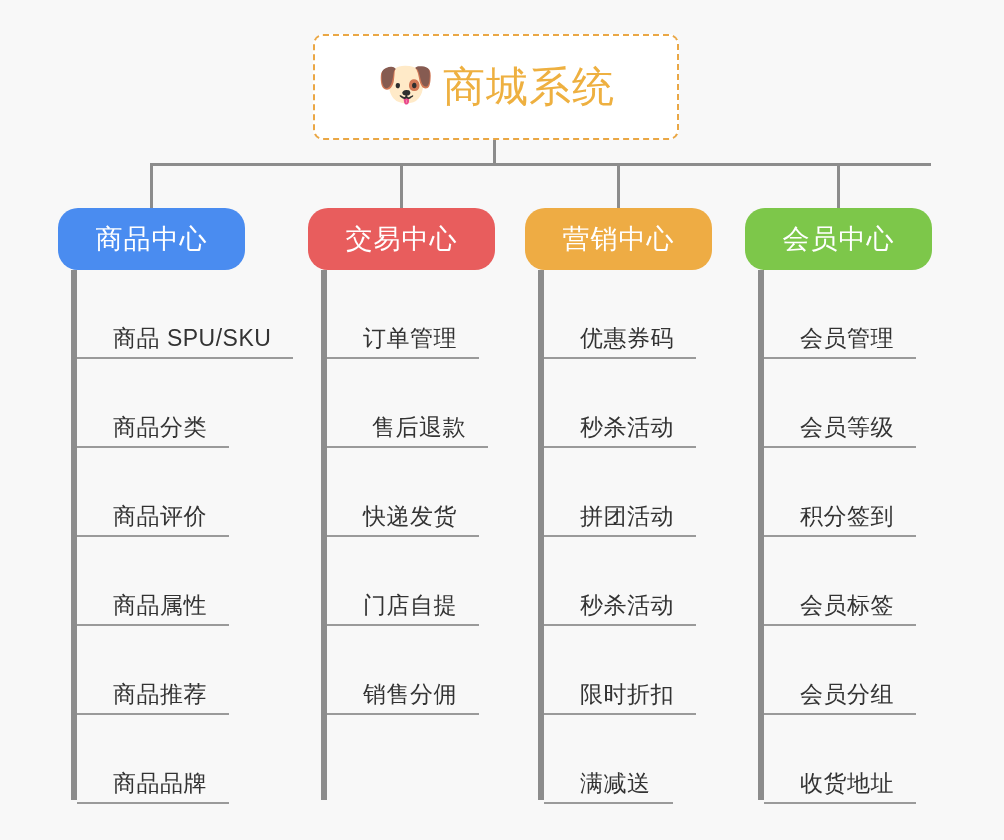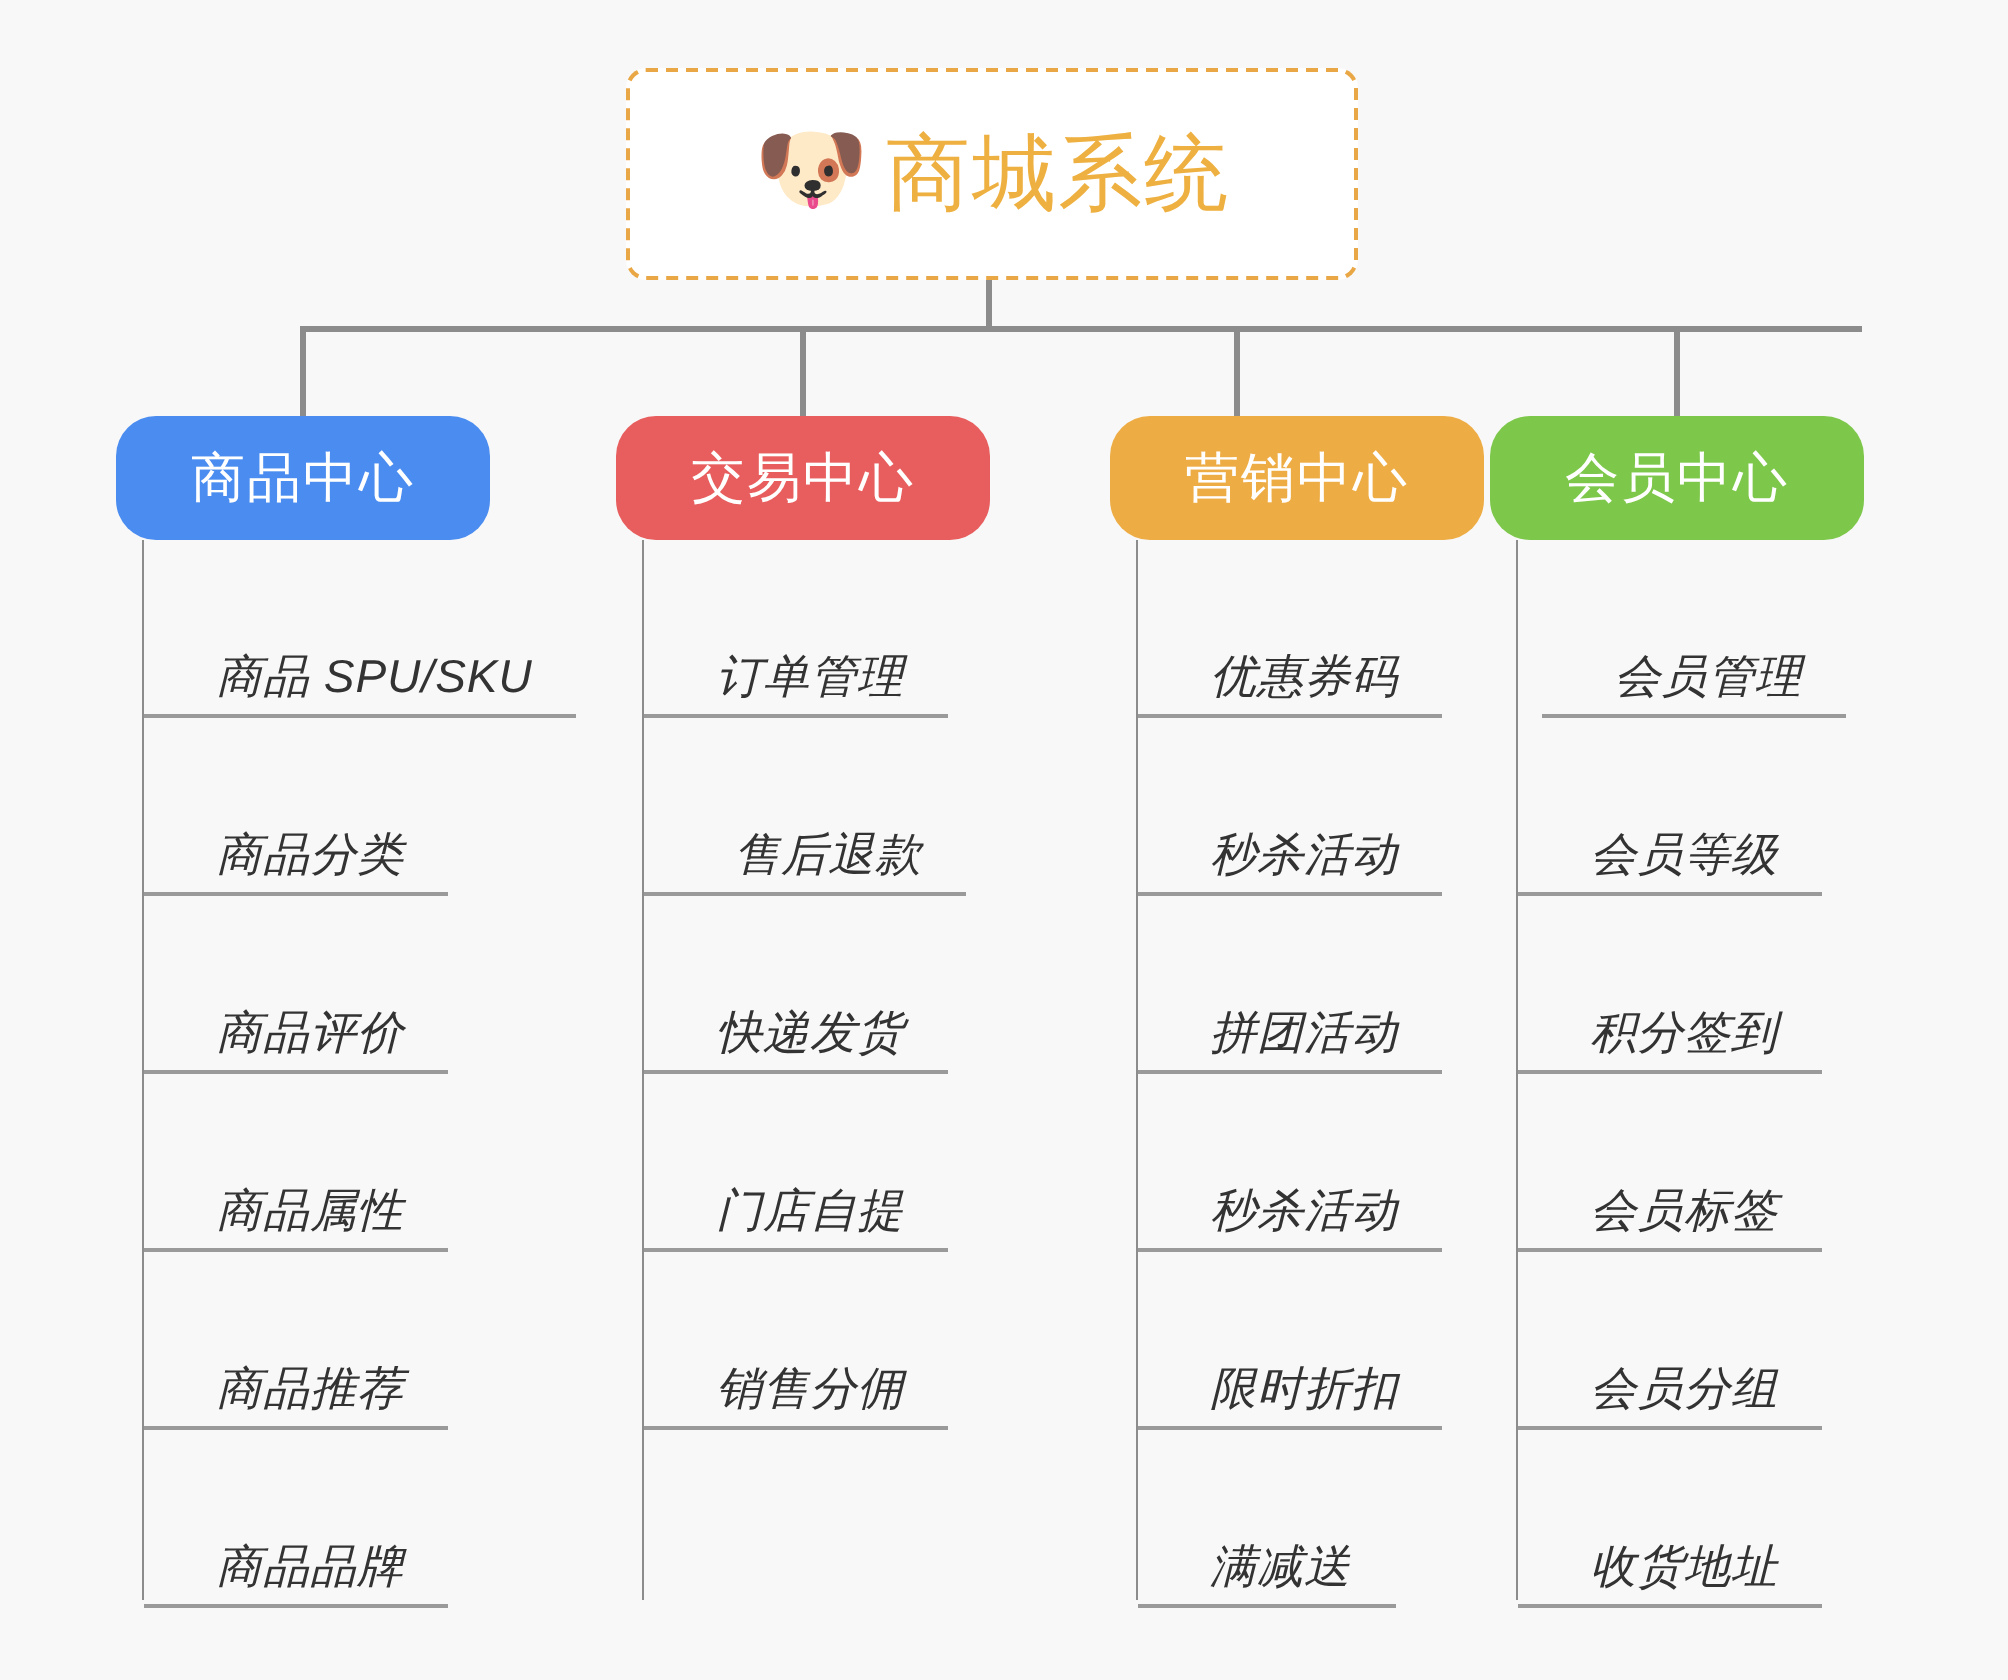--- a/index.html
+++ b/index.html
@@ -74,44 +74,43 @@
   .conn-drop-3 { left: 617px; }
   .conn-drop-4 { left: 837px; }
 
   
   .column {
     position: absolute;
     top: 208px;
   }
   .col-1 { left: 58px;  width: 300px; }
   .col-2 { left: 308px; width: 290px; }
-  .col-3 { left: 555px; width: 290px; text-align: center; }
+  .col-3 { left: 525px; width: 290px; text-align: center; }
   .col-4 { left: 745px; width: 260px; }
 
   .cat-header {
     width: 187px;
     height: 62px;
     border-radius: 20px;
     display: flex;
     align-items: center;
     justify-content: center;
     color: #ffffff;
     font-size: 27px;
     letter-spacing: 1px;
     white-space: nowrap;
   }
 
   
   .leaf-tree {
     position: relative;
     margin-left: 13px;
     padding-top: 0;
-    border-left: 1px solid #be185d;
+    border-left: 6px solid #be185d;
     height: 530px;
-    font-style: italic;
   }
 
   .leaf-item {
     position: relative;
     height: 89px;
     display: flex;
     align-items: flex-end;
   }
 
   .leaf-inner {
@@ -219,21 +218,21 @@
         </div>
     </div>
   </div>
 
   <div class="column col-4">
     <div class="cat-header" style="background: rgb(125, 199, 74);">
       <span style="color: rgb(255, 255, 255);">会员中心</span>
     </div>
     <div class="leaf-tree" style="border-left-color: rgb(140, 140, 140);">
       <div class="leaf-item">
-          <span class="leaf-inner" style="border-bottom-color: rgb(154, 154, 154); margin-left: 12px;"><span class="leaf-label" style="color: rgb(51, 51, 51);">会员管理</span></span>
+          <span class="leaf-inner" style="border-bottom-color: rgb(154, 154, 154);"><span class="leaf-label" style="color: rgb(51, 51, 51);">会员管理</span></span>
         </div>
       <div class="leaf-item">
           <span class="leaf-inner" style="border-bottom-color: rgb(154, 154, 154);"><span class="leaf-label" style="color: rgb(51, 51, 51);">会员等级</span></span>
         </div>
       <div class="leaf-item">
           <span class="leaf-inner" style="border-bottom-color: rgb(154, 154, 154);"><span class="leaf-label" style="color: rgb(51, 51, 51);">积分签到</span></span>
         </div>
       <div class="leaf-item">
           <span class="leaf-inner" style="border-bottom-color: rgb(154, 154, 154);"><span class="leaf-label" style="color: rgb(51, 51, 51);">会员标签</span></span>
         </div>

